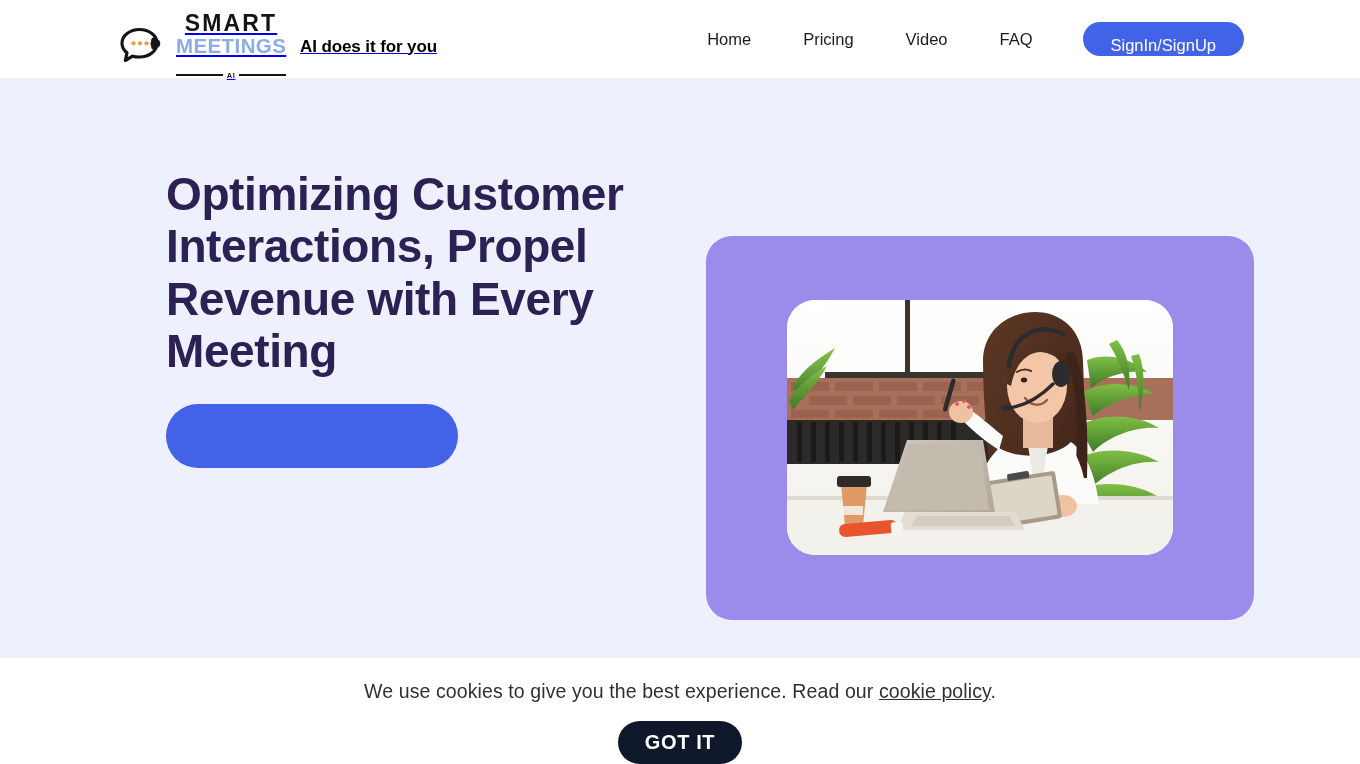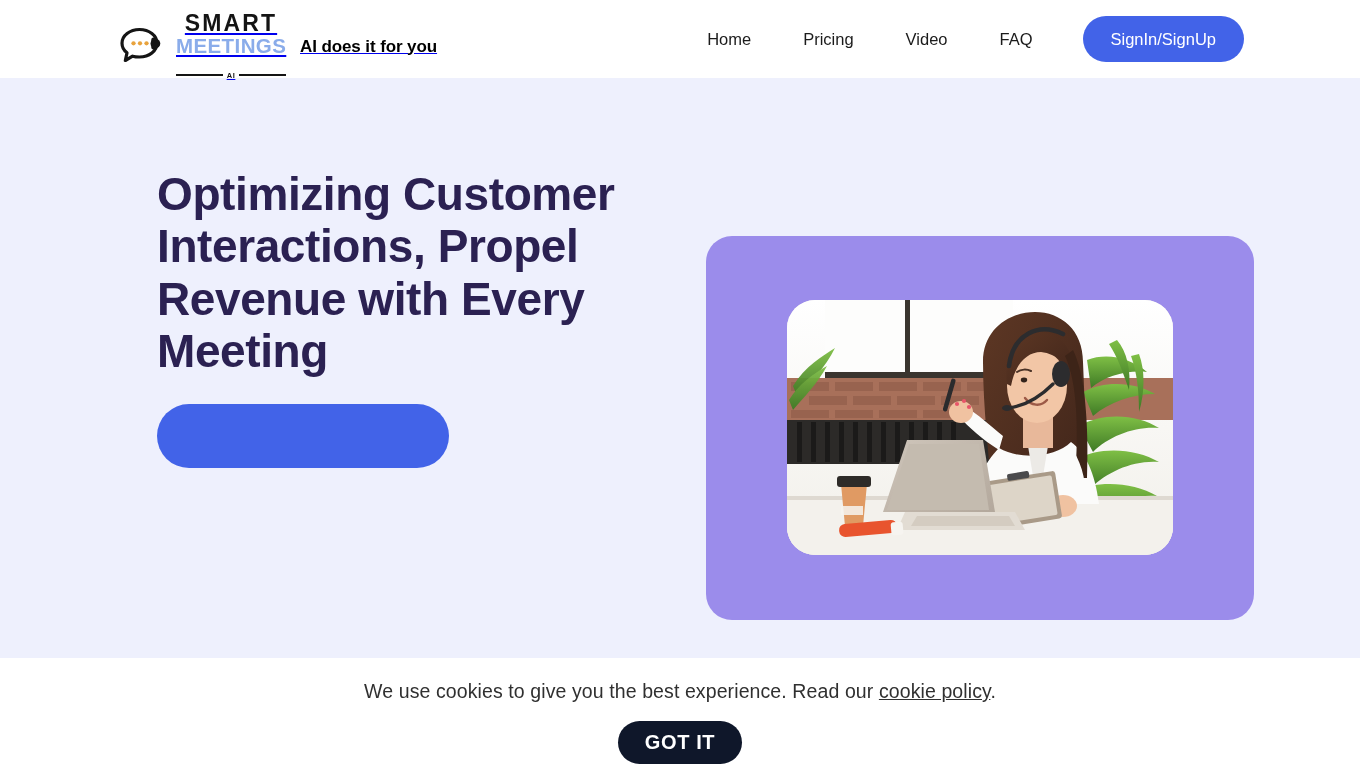--- a/index.html
+++ b/index.html
@@ -111,38 +111,38 @@
   }
   .signin-btn {
     margin-left: 22px;
     background: #4263e8;
     color: #ffffff;
     border: none;
     border-radius: 26px;
     font-size: 16.5px;
     font-family: "Liberation Sans", sans-serif;
     padding: 0 28px;
-    height: 46px;
+    height: 34px;
     line-height: 46px;
     cursor: pointer;
     white-space: nowrap;
     text-align: center;
   }
 
   
   .hero {
     position: absolute;
     top: 78px; left: 0;
     width: 1360px;
     height: 540px;
     background: #eef0fd;
   }
   .hero-left {
     position: absolute;
-    left: 157px;
+    left: 166px;
     top: 90px;
     width: 500px;
   }
   .hero-title {
     font-size: 46px;
     line-height: 1.14;
     font-weight: 700;
     color: #2b2152;
     letter-spacing: -0.4px;
     margin: 0;

